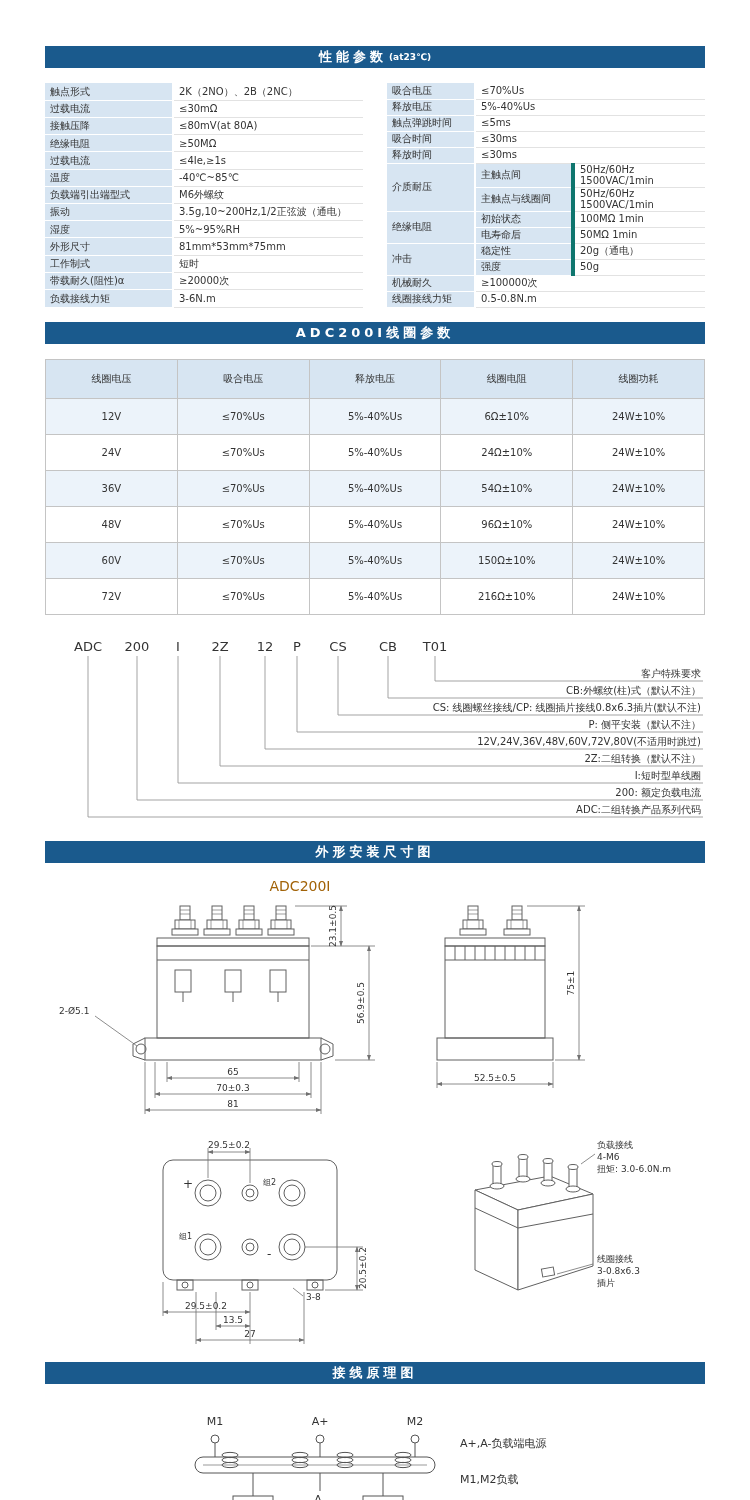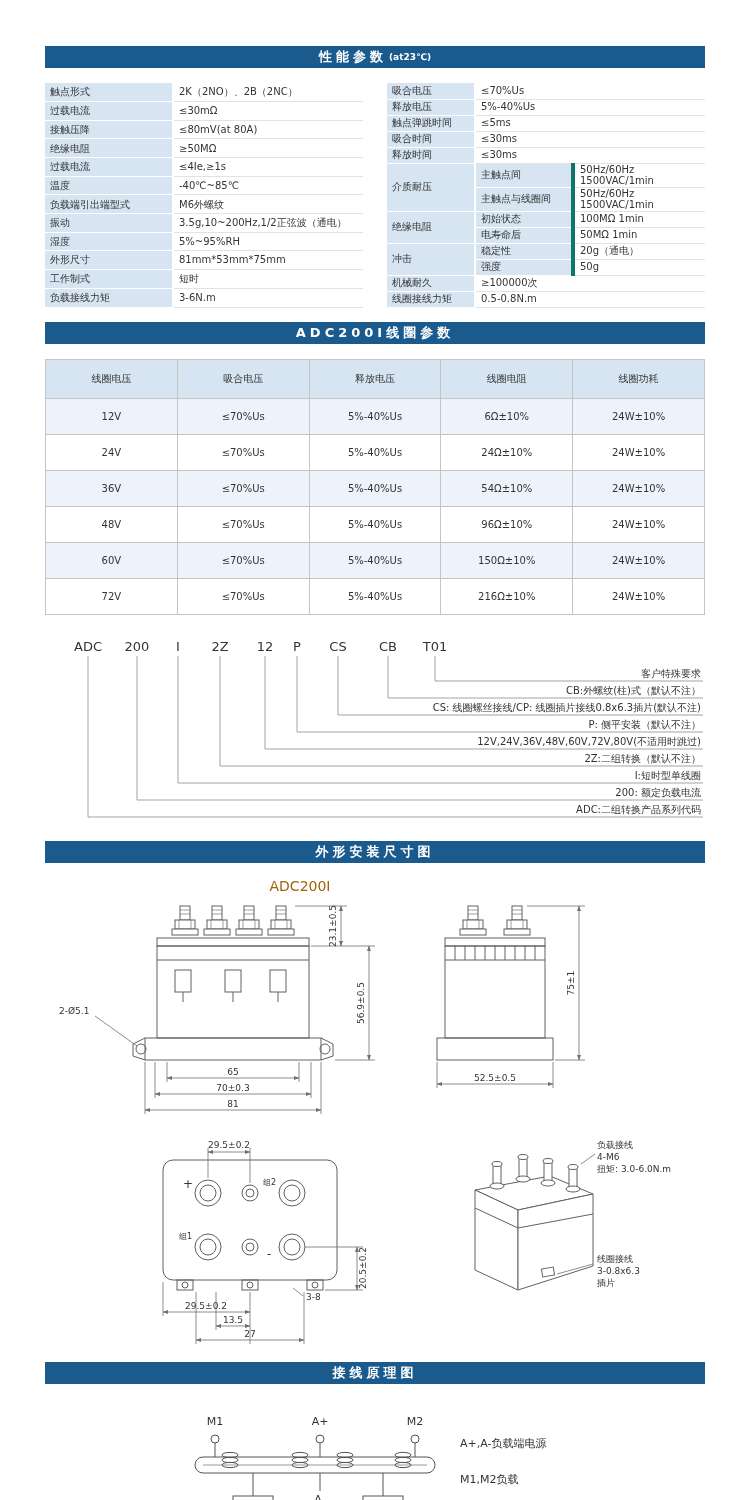--- a/index.html
+++ b/index.html
@@ -84,20 +84,24 @@
           </tr>
       <tr>
             <td class="k">外形尺寸</td>
             <td class="v">81mm*53mm*75mm</td>
           </tr>
       <tr>
             <td class="k">工作制式</td>
             <td class="v">短时</td>
           </tr>
       <tr>
+            <td class="k">带载耐久(阻性)α</td>
+            <td class="v">≥20000次</td>
+          </tr>
+      <tr>
             <td class="k">负载接线力矩</td>
             <td class="v">3-6N.m</td>
           </tr>
     </tbody>
       </table>
 
     <table class="spec">
       <colgroup>
           <col style="width:88px">
           <col style="width:98px">

